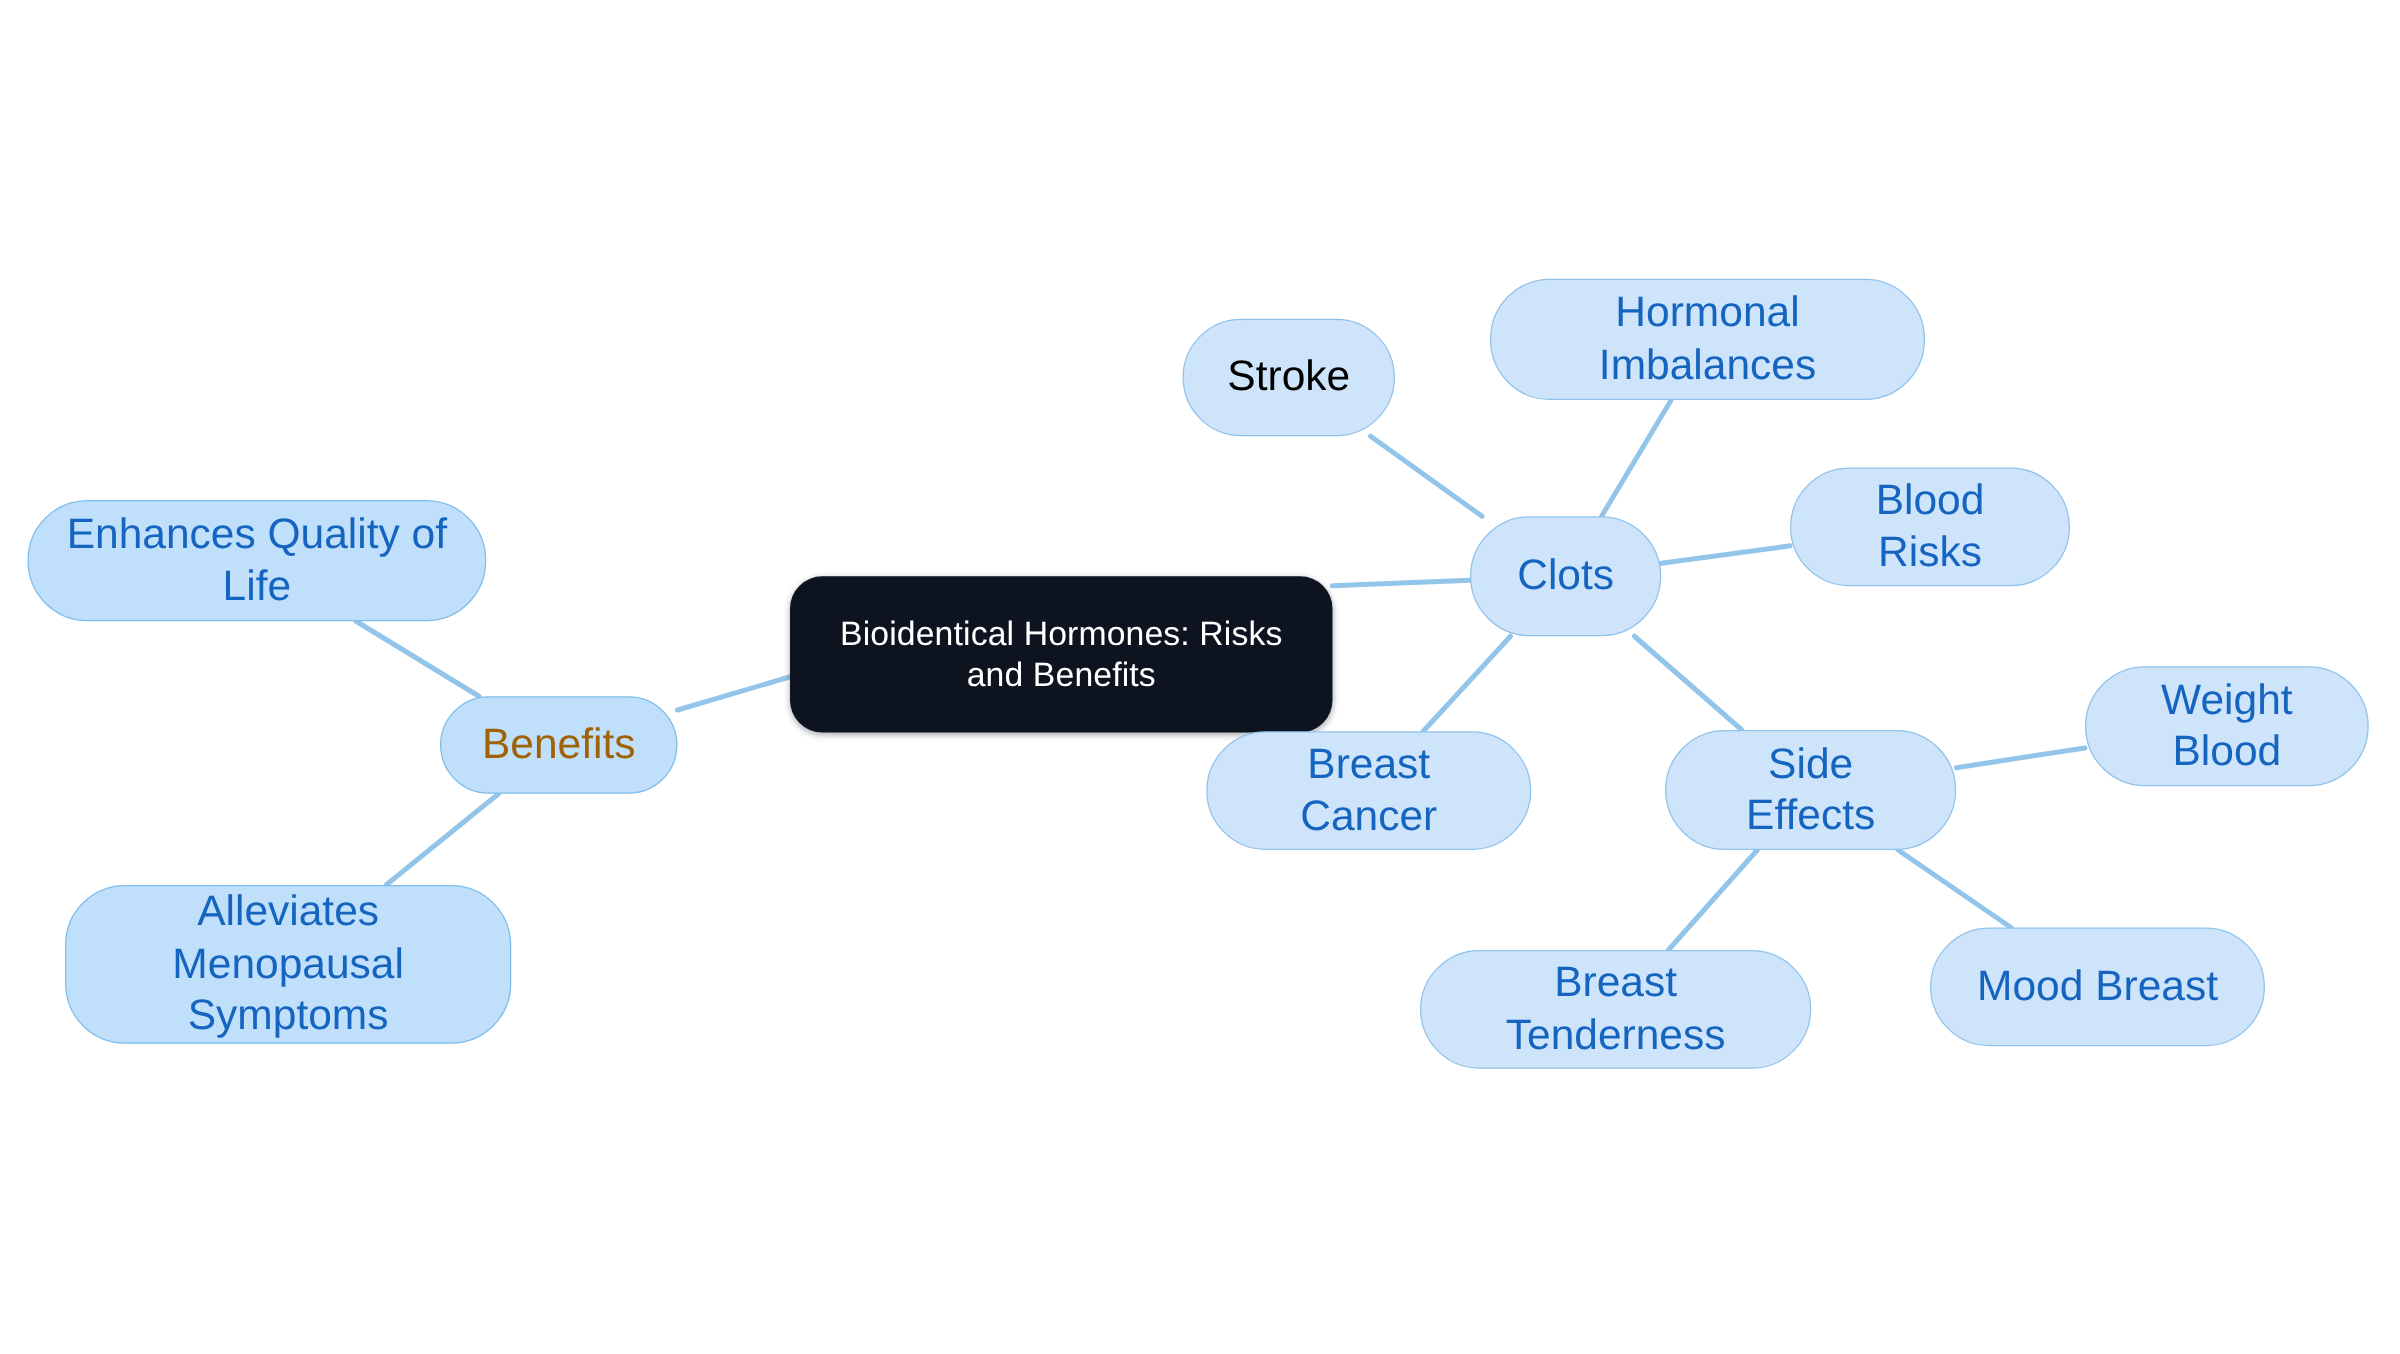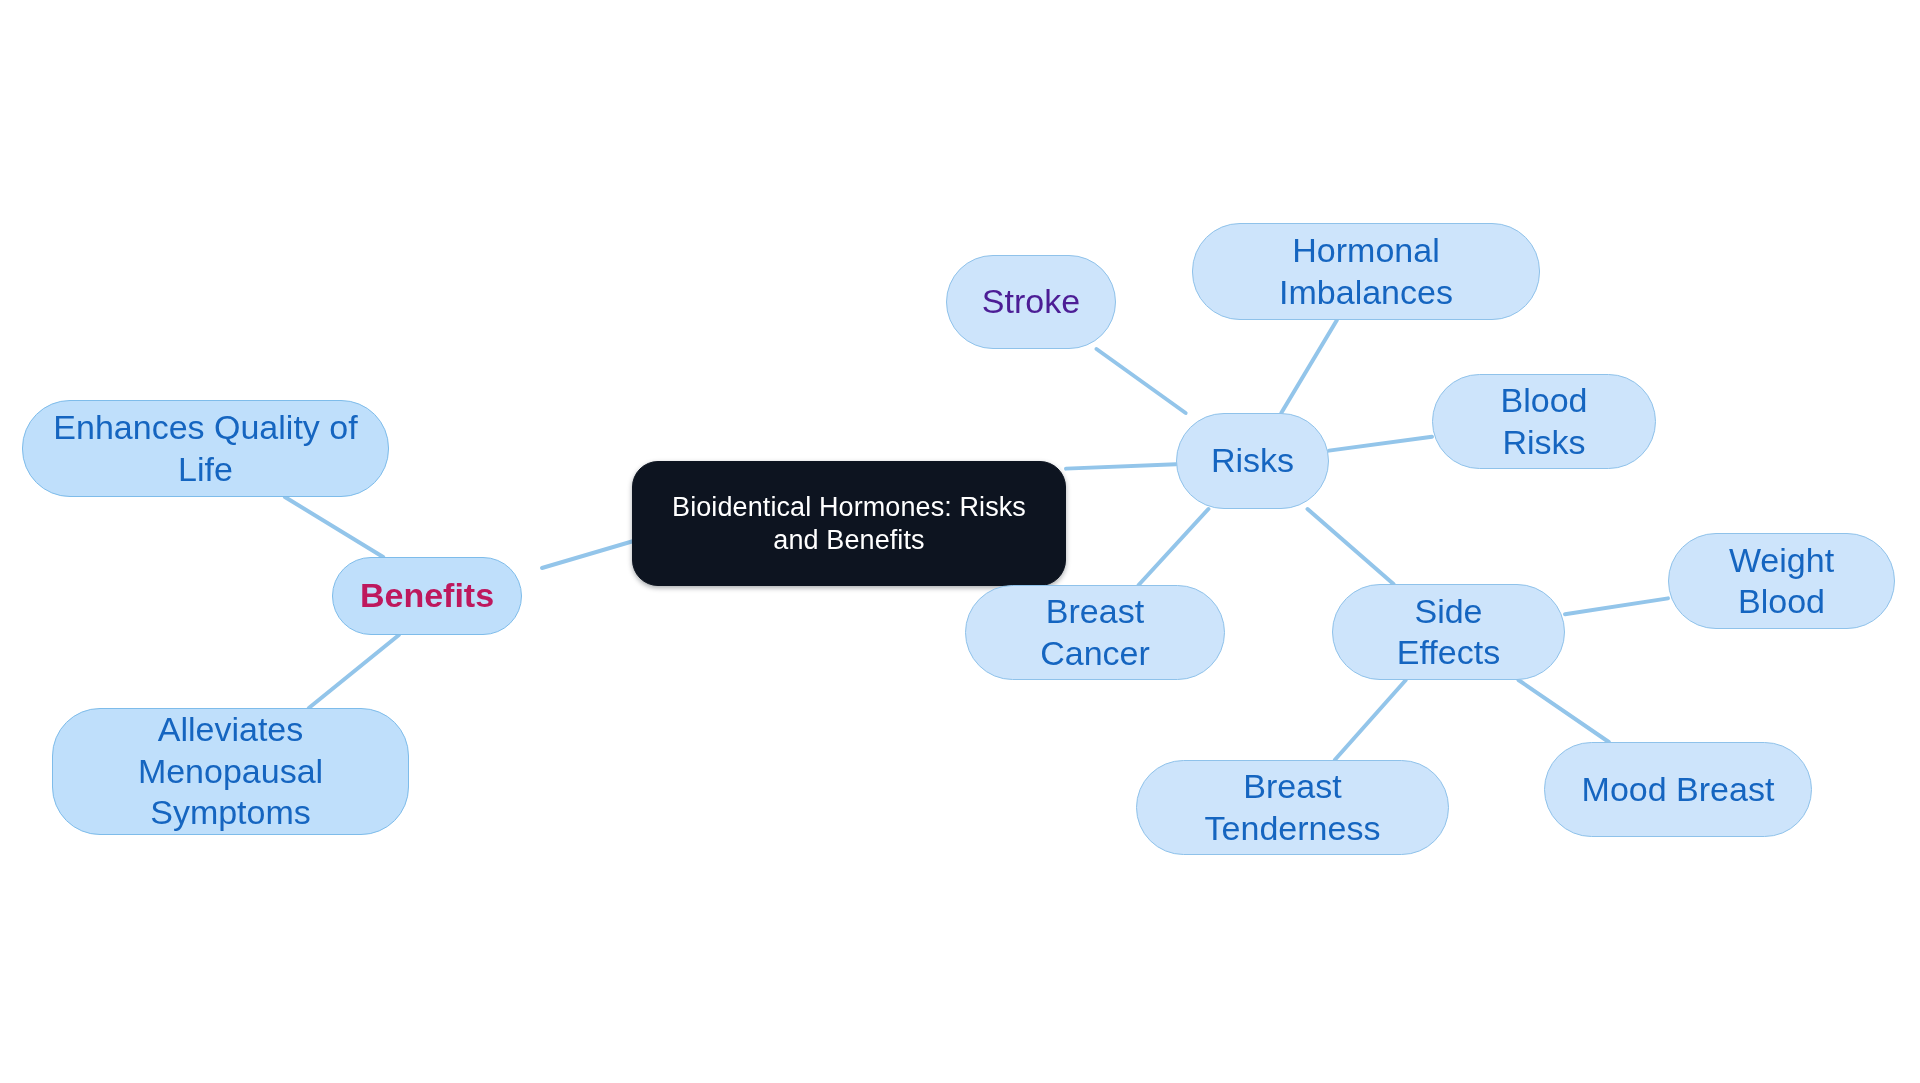--- a/index.html
+++ b/index.html
@@ -75,26 +75,26 @@
       <line x1="1329" y1="450.6337907375643" x2="1432" y2="436.67667238421956" stroke="#93c5ea" stroke-width="4" stroke-linecap="round"></line>
       <line x1="1208.4183673469388" y1="509" x2="1138.6224489795918" y2="585" stroke="#93c5ea" stroke-width="4" stroke-linecap="round"></line>
       <line x1="1307.517543859649" y1="509" x2="1393.482456140351" y2="584" stroke="#93c5ea" stroke-width="4" stroke-linecap="round"></line>
       <line x1="1565" y1="614.1576576576576" x2="1668" y2="598.3828828828829" stroke="#93c5ea" stroke-width="4" stroke-linecap="round"></line>
       <line x1="1405.8333333333333" y1="680" x2="1334.7222222222222" y2="760" stroke="#93c5ea" stroke-width="4" stroke-linecap="round"></line>
       <line x1="1518.442857142857" y1="680" x2="1608.7857142857142" y2="742" stroke="#93c5ea" stroke-width="4" stroke-linecap="round"></line>
     </svg>
   <div id="nodes-layer">
       <div class="node root" style="left: 632px; top: 415px; width: 434px; height: 125px; background: rgb(13, 20, 32); color: rgb(255, 255, 255);"><span class="label">Bioidentical Hormones: Risks
 and Benefits</span></div>
-      <div class="node branch branch-benefits" style="left: 332px; top: 557px; width: 190px; height: 78px; background: rgb(191, 223, 251); color: #be185d; font-weight: bold;"><span class="label">Benefits</span></div>
+      <div class="node branch branch-benefits" style="left: 352px; top: 557px; width: 190px; height: 78px; background: rgb(191, 223, 251); color: #a16207;"><span class="label">Benefits</span></div>
       <div class="node branch branch-benefits" style="left: 22px; top: 400px; width: 367px; height: 97px; background: rgb(191, 223, 251); color: rgb(21, 101, 192);"><span class="label">Enhances Quality of Life</span></div>
       <div class="node branch branch-benefits" style="left: 52px; top: 708px; width: 357px; height: 127px; background: rgb(191, 223, 251); color: rgb(21, 101, 192);"><span class="label">Alleviates Menopausal
 Symptoms</span></div>
-      <div class="node branch" style="left: 1176px; top: 413px; width: 153px; height: 96px; background: rgb(205, 228, 251); color: rgb(21, 101, 192);"><span class="label">Risks</span></div>
-      <div class="node branch" style="left: 946px; top: 255px; width: 170px; height: 94px; background: rgb(205, 228, 251); color: #4c1d95;"><span class="label">Stroke</span></div>
+      <div class="node branch" style="left: 1176px; top: 413px; width: 153px; height: 96px; background: rgb(205, 228, 251); color: rgb(21, 101, 192);"><span class="label">Clots</span></div>
+      <div class="node branch" style="left: 946px; top: 255px; width: 170px; height: 94px; background: rgb(205, 228, 251); color: #000000;"><span class="label">Stroke</span></div>
       <div class="node branch" style="left: 1192px; top: 223px; width: 348px; height: 97px; background: rgb(205, 228, 251); color: rgb(21, 101, 192);"><span class="label">Hormonal Imbalances</span></div>
       <div class="node branch" style="left: 1432px; top: 374px; width: 224px; height: 95px; background: rgb(205, 228, 251); color: rgb(21, 101, 192);"><span class="label">Blood Risks</span></div>
       <div class="node branch" style="left: 965px; top: 585px; width: 260px; height: 95px; background: rgb(205, 228, 251); color: rgb(21, 101, 192);"><span class="label">Breast Cancer</span></div>
       <div class="node branch" style="left: 1332px; top: 584px; width: 233px; height: 96px; background: rgb(205, 228, 251); color: rgb(21, 101, 192);"><span class="label">Side Effects</span></div>
       <div class="node branch" style="left: 1668px; top: 533px; width: 227px; height: 96px; background: rgb(205, 228, 251); color: rgb(21, 101, 192);"><span class="label">Weight Blood</span></div>
       <div class="node branch" style="left: 1136px; top: 760px; width: 313px; height: 95px; background: rgb(205, 228, 251); color: rgb(21, 101, 192);"><span class="label">Breast Tenderness</span></div>
       <div class="node branch" style="left: 1544px; top: 742px; width: 268px; height: 95px; background: rgb(205, 228, 251); color: rgb(21, 101, 192);"><span class="label">Mood Breast</span></div>
     </div>
 </div>
 

